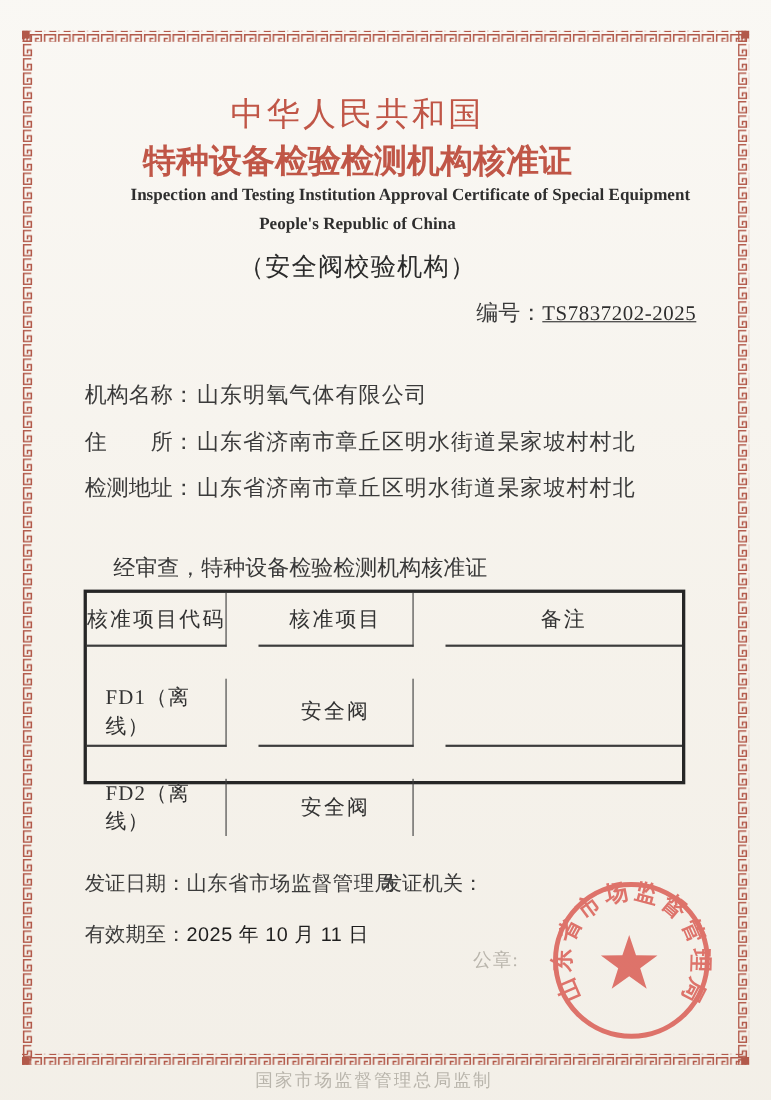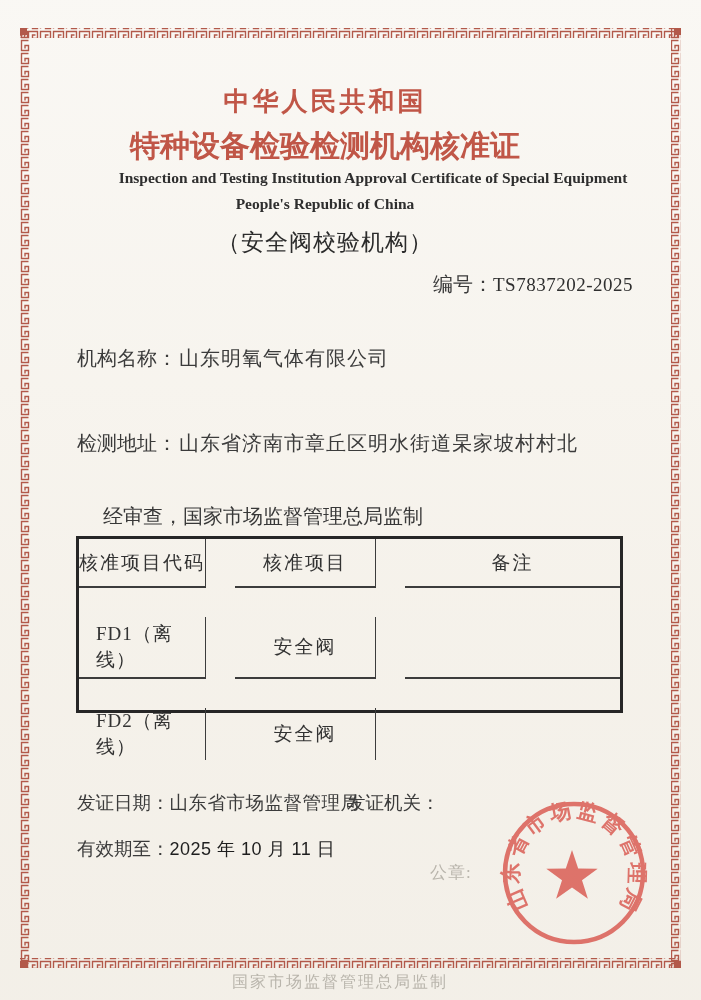--- a/index.html
+++ b/index.html
@@ -15,28 +15,28 @@
     background-image:linear-gradient(180deg, rgba(255,255,255,.35) 0%, rgba(240,235,225,.25) 60%, rgba(235,230,220,.35) 100%);
     overflow:hidden;
     color:var(--ink,#3a3a3a);
   }
   .abs{position:absolute;white-space:nowrap;}
   .frame{position:absolute;left:0;top:0;}
   .fret{fill:none;stroke:var(--border,#b2594a);stroke-width:1.4;}
   .corner{fill:var(--border,#b2594a);}
 
   .center-block{left:0;width:650px;text-align:center;}
-  .title-cn1{top:84px;font-size:26px;font-weight:bold;color:var(--title-red,#c05647);letter-spacing:3px;}
+  .title-cn1{top:84px;font-size:30px;font-weight:normal;color:var(--title-red,#c05647);letter-spacing:3px;}
   .title-cn2{top:126px;font-size:30px;font-weight:bold;color:var(--title-red,#c05647);letter-spacing:0px;}
   .title-en1{top:169px;font-size:15.5px;font-weight:bold;color:#2e2e2e;margin-left:48px;}
   .title-en2{top:195px;font-size:15.5px;font-weight:bold;color:#2e2e2e;font-family:Liberation Serif, serif;}
   .subtitle{top:227px;font-size:23px;color:#2b2b2b;letter-spacing:1px;font-weight:500;}
 
   .cert-no{top:271px;left:433px;font-size:20px;color:#3a3a3a;}
-  .cert-no .num{font-size:19px;letter-spacing:.5px;color:#2f2f2f;}
+  .cert-no .num{font-size:19px;letter-spacing:.5px;color:#2f2f2f;text-decoration:underline;}
 
   .field{font-size:20px;color:#3b3b3b;}
   .field .val{letter-spacing:1px;margin-left:2px;}
   .f1{left:77px;top:345px;}
   .f2{left:77px;top:388px;}
   .f3{left:77px;top:430px;}
 
   .statement{left:103px;top:503px;font-size:20px;color:#383838;}
 
   .approval-table{
@@ -106,25 +106,28 @@
   <div class="abs center-block title-en2">People's Republic of China</div>
   <div class="abs center-block subtitle">（安全阀校验机构）</div>
 
   <div class="abs cert-no">
     <span>编号：</span><span class="num">TS7837202-2025</span>
   </div>
 
   <div class="abs field f1">
     <span>机构名称：</span><span class="val">山东明氧气体有限公司</span>
   </div>
+  <div class="abs field f2">
+    <span>住　　所：</span><span class="val">山东省济南市章丘区明水街道杲家坡村村北</span>
+  </div>
   <div class="abs field f3">
     <span>检测地址：</span><span class="val">山东省济南市章丘区明水街道杲家坡村村北</span>
   </div>
 
-  <div class="abs statement">经审查，国家市场监督管理总局监制</div>
+  <div class="abs statement">经审查，特种设备检验检测机构核准证</div>
 
   <div class="approval-table">
     <div class="cell">核准项目代码</div>
     <div class="cell">核准项目</div>
     <div class="cell last-col">备注</div>
 
     <div class="cell code">FD1（离线）</div>
     <div class="cell">安全阀</div>
     <div class="cell last-col"></div>
 

